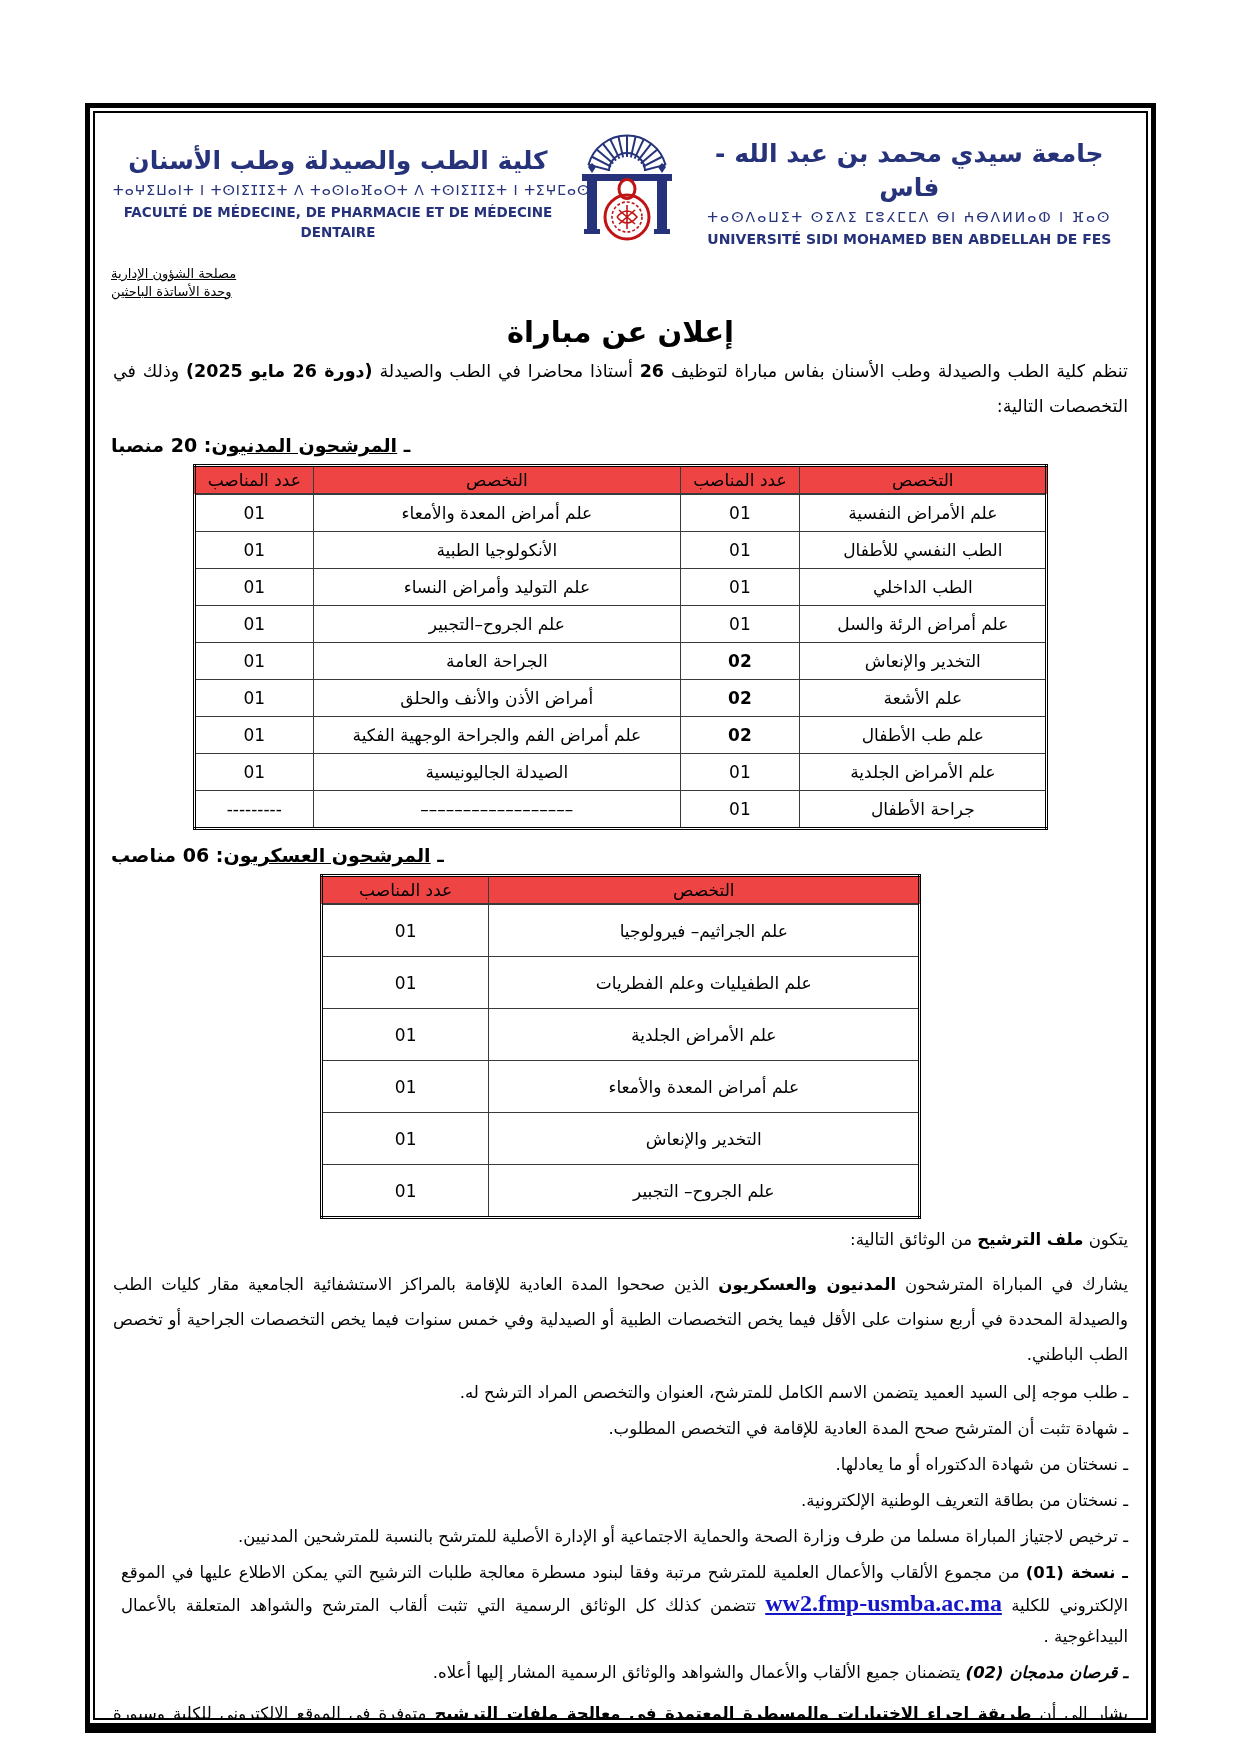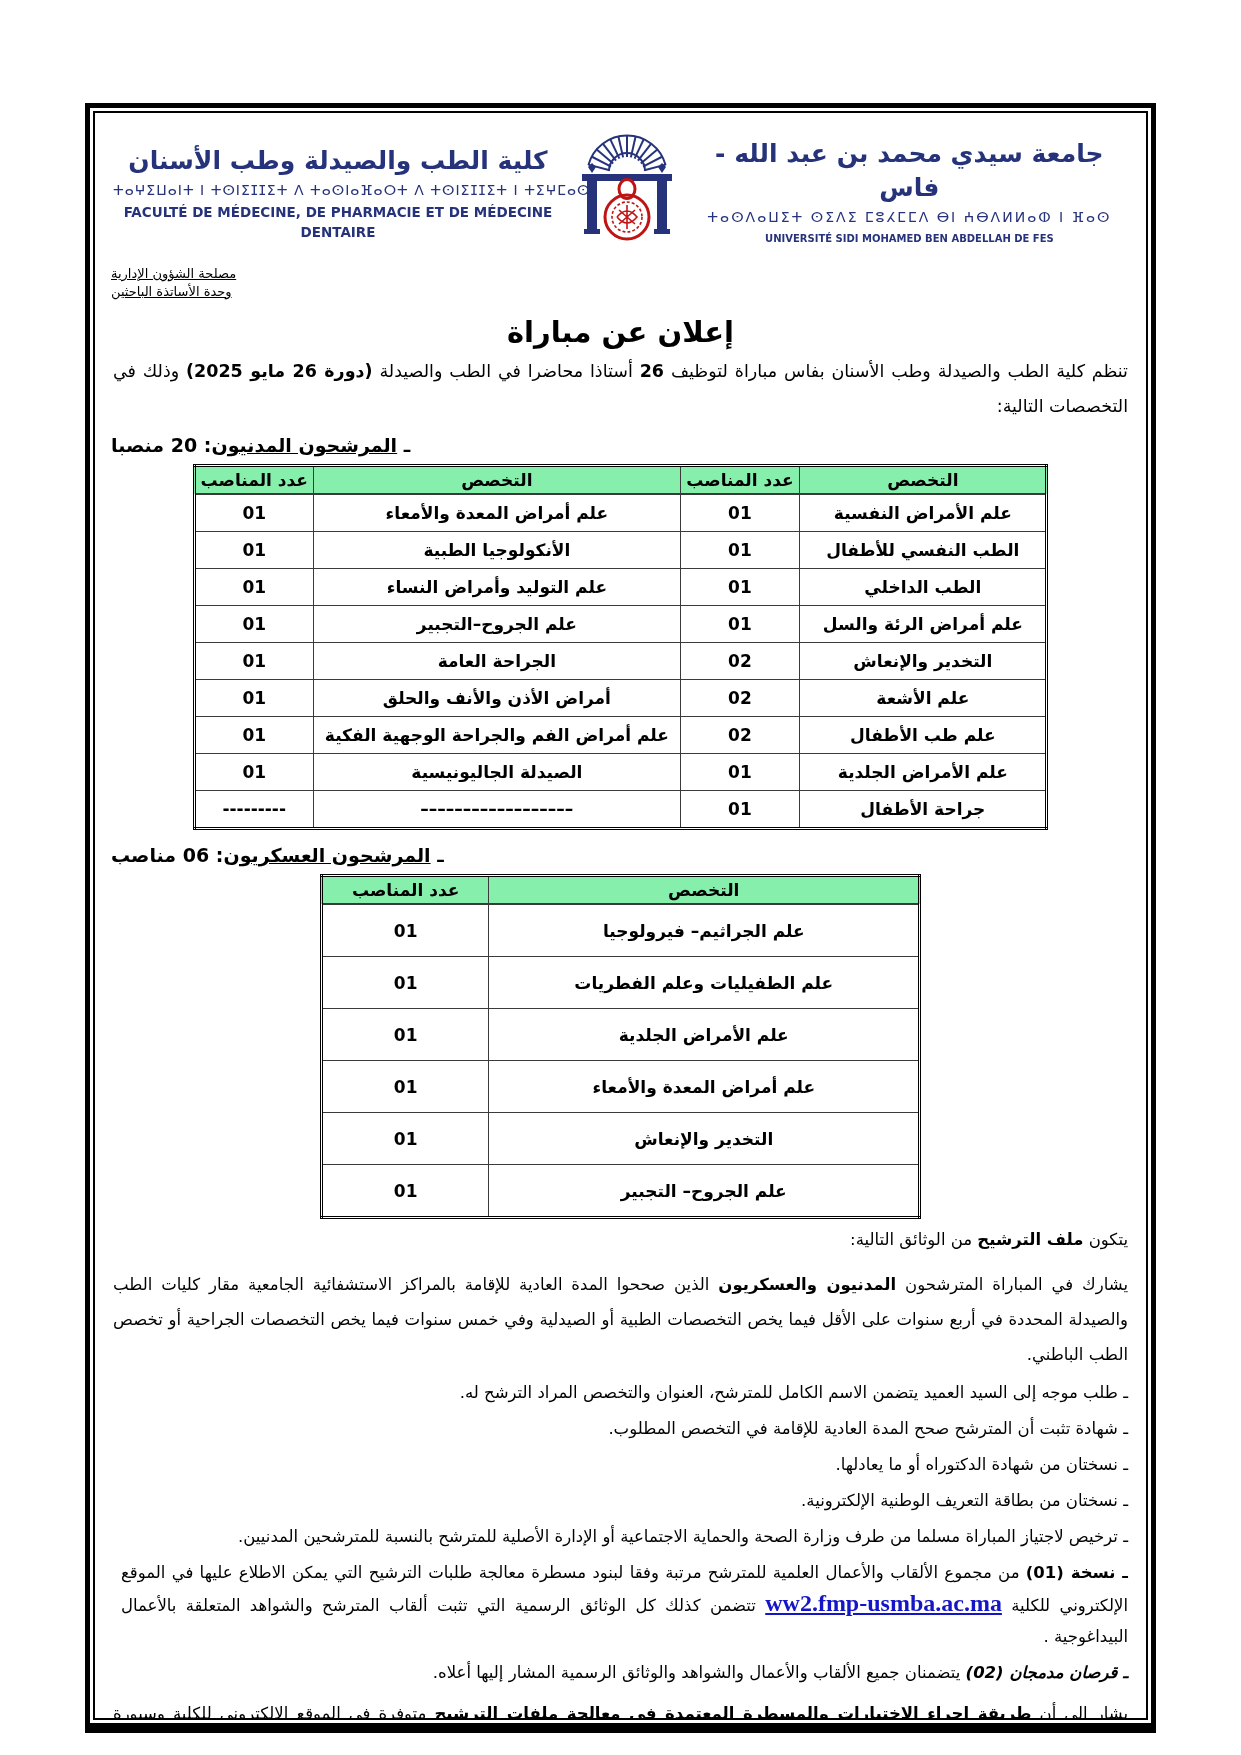--- a/index.html
+++ b/index.html
@@ -11,41 +11,41 @@
          padding:6px 16px 0 16px;overflow:hidden;}
 
   
   .hdr{display:flex;align-items:center;justify-content:space-between;padding:6px 2px 2px 2px;}
   .hdr-block{text-align:center;color:#26337b;}
   .hdr-uni{width:445px;}
   .hdr-fac{width:450px;}
   .ar-big{font-weight:bold;font-size:25px;line-height:34px;}
   .fac .ar-big{font-size:25px;}
   .tif{font-size:14px;line-height:24px;letter-spacing:2px;direction:ltr;white-space:nowrap;}
-  .fr{font-weight:bold;font-size:10px;line-height:20px;direction:ltr;}
+  .fr{font-weight:bold;font-size:14px;line-height:20px;direction:ltr;}
   .logo-wrap{width:130px;display:flex;justify-content:center;}
 
   .admin{font-size:13px;line-height:18px;text-align:left;margin:2px 0 0 0;}
   .admin span{text-decoration:underline;}
 
   
   .title{text-align:center;font-size:29px;font-weight:bold;margin:14px 0 5px 0;}
   .intro{font-size:17.5px;line-height:35px;text-align:justify;margin:2px 2px 0 2px;}
   b,.b{font-weight:bold;}
 
   .sec-h{text-align:left;font-size:19px;font-weight:bold;margin:10px 0 8px 0;}
   .sec-h .u{text-decoration:underline;}
 
   
   table{border-collapse:collapse;margin:0 auto;table-layout:fixed;}
   table.civ{width:84%;}
   table.mil{width:59%;}
-  th,td{border:1px solid #3a3a3a;text-align:center;font-size:17px;font-weight:bold;}
+  th,td{border:1px solid #3a3a3a;text-align:center;font-size:17px;}
   table{border:3px double #000;}
-  th{background:#86efac;font-weight:bold;padding:3px 2px;border-bottom:2px solid #3a3a3a;}
+  th{background:#ef4444;font-weight:normal;padding:3px 2px;border-bottom:2px solid #3a3a3a;}
   table.civ td{padding:5px 3px;height:26px;}
   table.mil td{padding:12px 3px;height:27px;}
   td.num{font-size:17px;}
 
   
   .body-txt{font-size:16.5px;}
   .p1{line-height:35px;text-align:justify;margin:12px 2px 0 2px;}
   .p2{line-height:30px;margin:6px 2px 0 2px;}
   .blt{line-height:31px;margin:5px 2px 0 10px;text-align:justify;}
   .blt.bold{font-weight:normal;}

